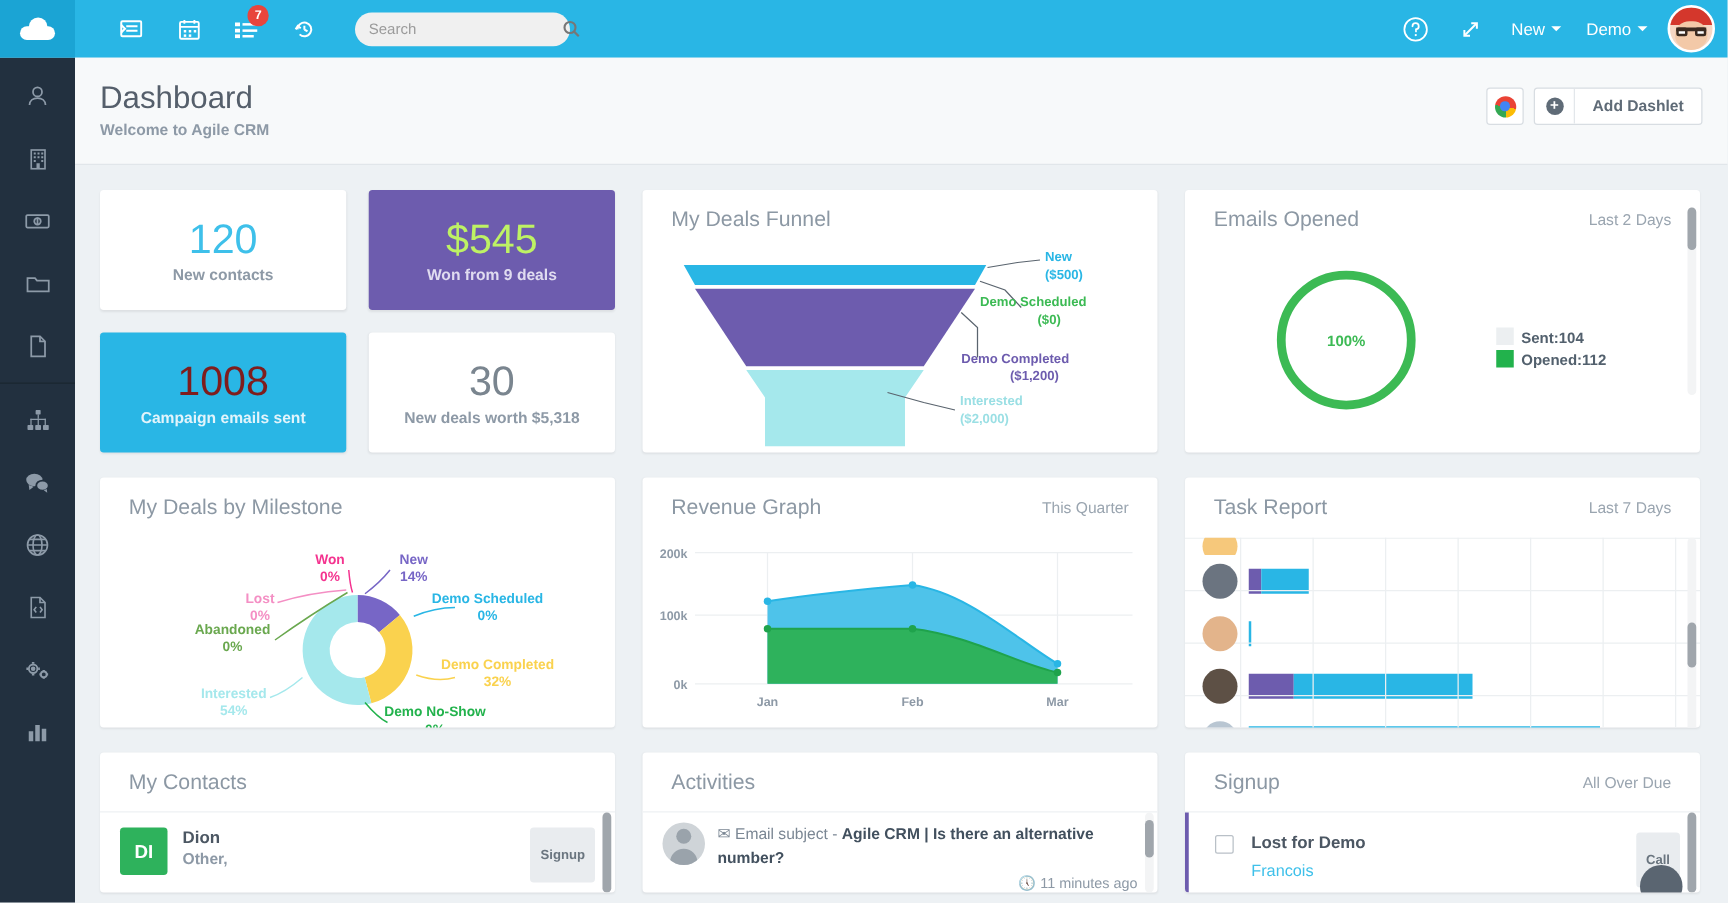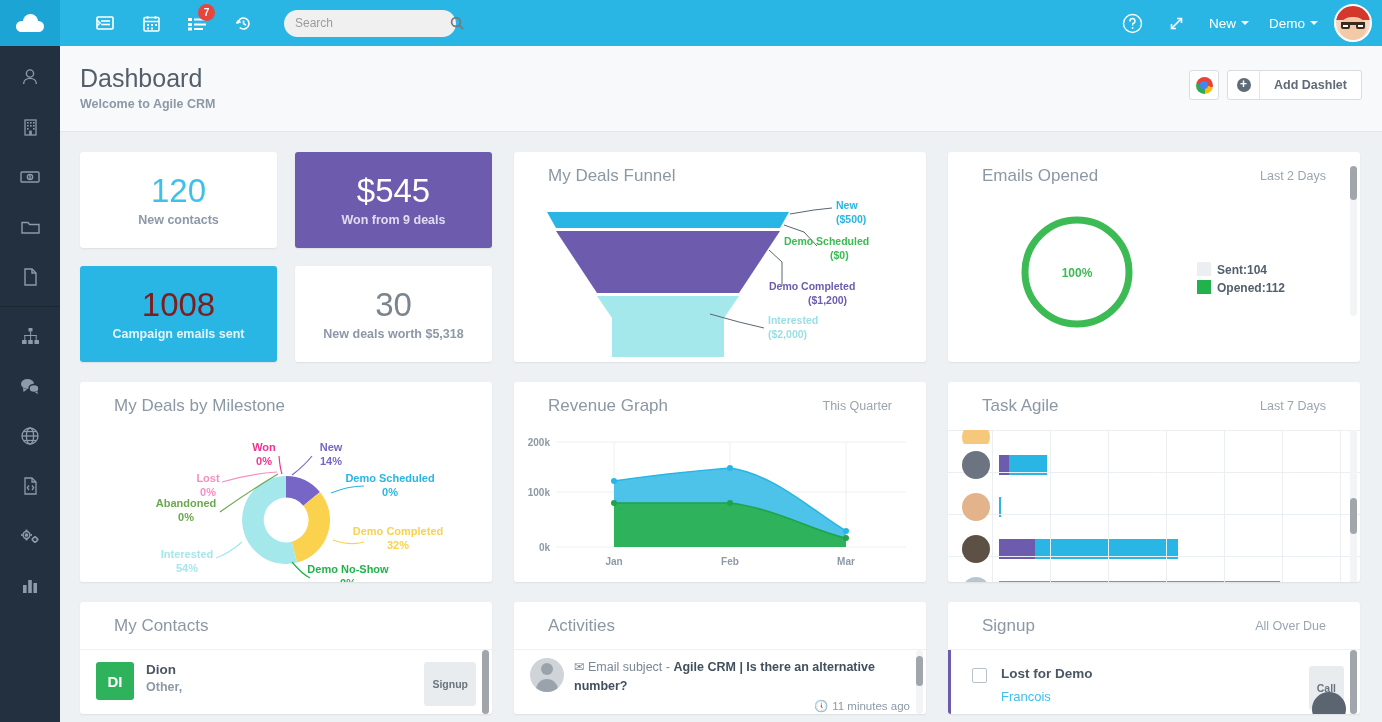--- a/index.html
+++ b/index.html
@@ -132,39 +132,39 @@
     padding: 20px; overflow: hidden;
   }
   .row { display: flex; gap: 22px; margin-bottom: 20px; }
   .col { width: 412px; }
 
   .card {
     background: #fff; border-radius: 3px; box-shadow: 0 1px 2px rgba(0,0,0,.07);
     position: relative;
   }
   .card-head {
-    height: 48px; display: flex; align-items: center; padding: 0 34px;
+    height: 48px; display: flex; align-items: center; padding: 0 23px;
     border-bottom: 1px solid #eef1f3;
   }
   .card-title { font-size: 17px; color: #8c98a4; font-weight: normal; }
   .card-meta { margin-left: auto; font-size: 12.5px; color: #9aa5b0; }
   .card-body { position: relative; }
 
   
   .tiles { display: flex; flex-wrap: wrap; gap: 18px; width: 412px; }
   .tile {
     width: 197px; height: 96px; border-radius: 3px; box-shadow: 0 1px 2px rgba(0,0,0,.07);
     display: flex; flex-direction: column; align-items: center; justify-content: center;
     background: #fff; cursor: pointer;
   }
   .tile .num { font-size: 33px; font-weight: 300; line-height: 1.08; }
   .tile .lbl { font-size: 12.5px; font-weight: bold; margin-top: 4px; }
   .tile.white .num { color: #3ec0ea; } .tile.white .lbl { color: #8d99a6; }
   .tile.grey .num { color: #7a858f; } .tile.grey .lbl { color: #8d99a6; }
-  .tile.purple { background: #6d5cae; } .tile.purple .num { color: #ffffff; }
+  .tile.purple { background: #6d5cae; } .tile.purple .num { color: #bef264; }
   .tile.purple .lbl { color: #e0dcf0; }
   .tile.blue { background: #29b6e5; } .tile.blue .num { color: #7f1d1d; }
   .tile.blue .lbl { color: #e2f4fb; }
 
   
   .fl { font-size: 10.5px; font-weight: bold; }
 
   
   .axis-lbl { font-size: 10px; fill: #8d99a6; font-weight: bold; }
 
@@ -564,21 +564,21 @@
           <circle cx="332" cy="108" r="3" fill="#1fa34c"></circle>
           <text class="axis-lbl" x="100" y="135" text-anchor="middle">Jan</text>
           <text class="axis-lbl" x="216" y="135" text-anchor="middle">Feb</text>
           <text class="axis-lbl" x="332" y="135" text-anchor="middle">Mar</text>
         </svg>
       </div>
     </div>
 
     <div class="col card" style="height:200px; overflow:hidden">
       <div class="card-head" style="border-bottom:none">
-        <span class="card-title">Task Agile</span>
+        <span class="card-title">Task Report</span>
         <span class="card-meta">Last 7 Days</span>
       </div>
       <div class="card-body task-rows">
         <div class="grid-v" style="left:44px"></div>
           <div class="grid-v" style="left:102px"></div>
         <div class="grid-v" style="left:160px"></div>
           <div class="grid-v" style="left:218px"></div>
         <div class="grid-v" style="left:276px"></div>
           <div class="grid-v" style="left:334px"></div>
         <div class="grid-v" style="left:392px"></div>

